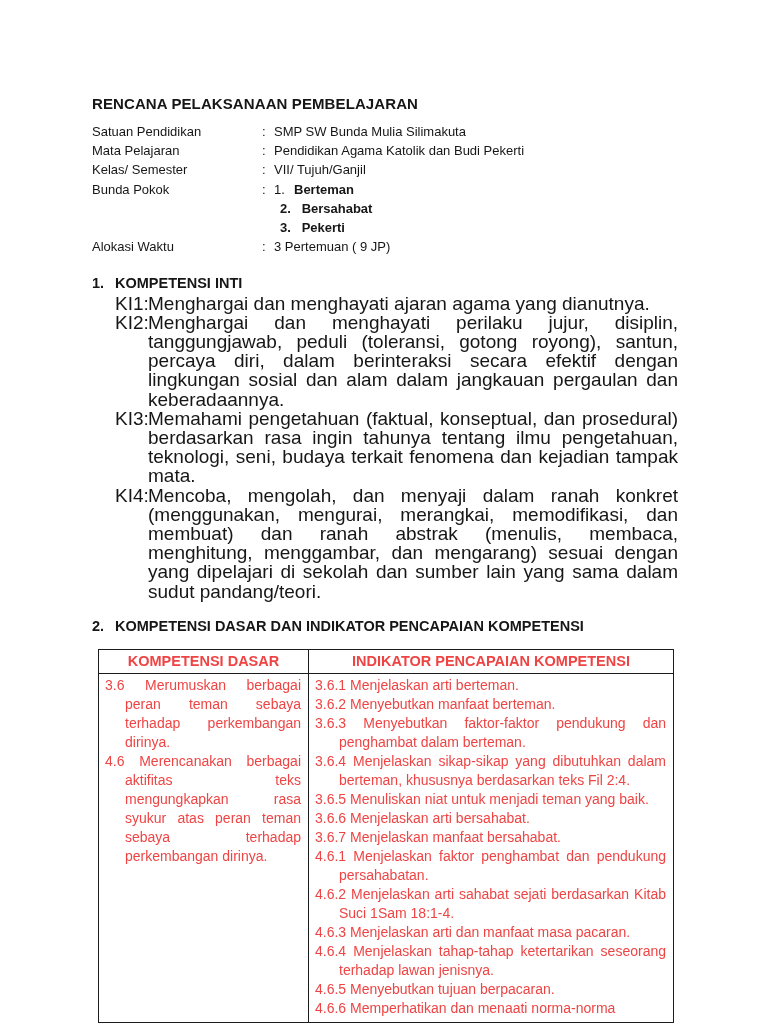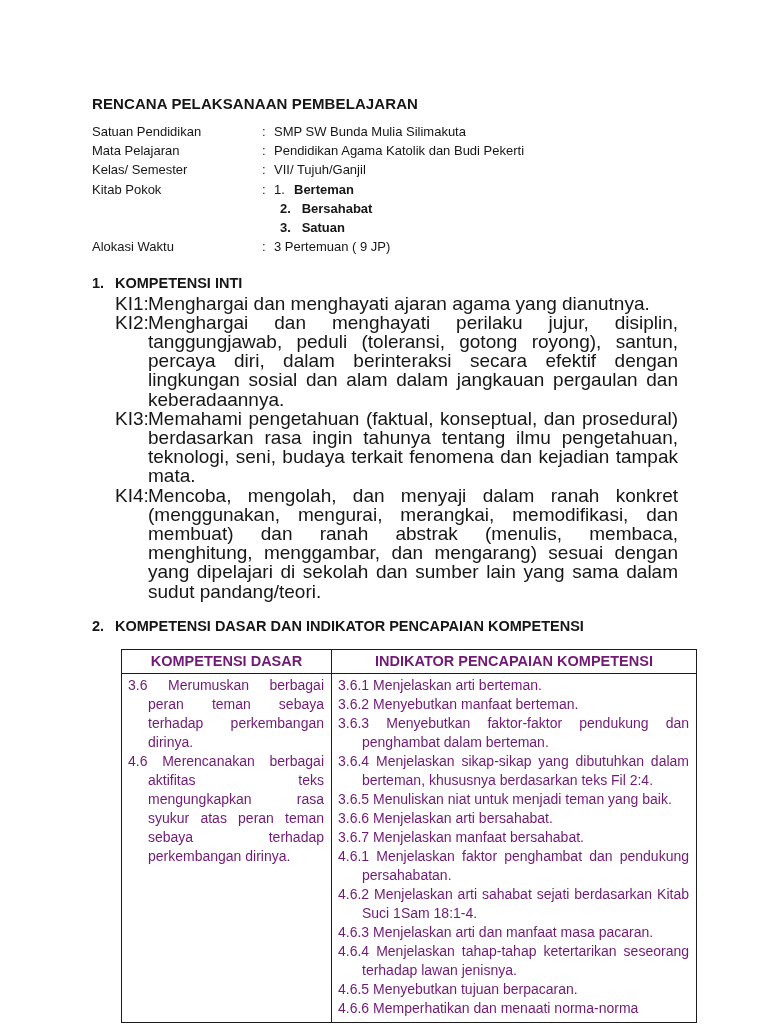--- a/index.html
+++ b/index.html
@@ -36,22 +36,22 @@
   .ki-list{margin-top:0;}
   .ki-item{
     position:relative;padding-left:56px;text-align:justify;
     font-size:19px;line-height:19.2px;
   }
   .ki-label{position:absolute;left:23px;top:0;}
   .section--two{margin-top:16px;}
   
   .kd-table{
     border-collapse:collapse;table-layout:fixed;
-    width:575px;margin:13px 0 0 29px;
-    font-size:14px;line-height:19px;color:#701a75;
+    width:575px;margin:13px 0 0 6px;
+    font-size:14px;line-height:19px;color:#ef4444;
   }
   .kd-table th,.kd-table td{border:1.6px solid #1c1c1c;}
   .kd-table th{
     font-weight:bold;text-align:center;font-size:14.5px;
     padding:2px 2px;line-height:19px;
   }
   .kd-table td{vertical-align:top;padding:2px 7px 4px 6px;}
   .kd-item{padding-left:20px;text-indent:-20px;text-align:justify;}
   .ind-item{padding-left:24px;text-indent:-24px;text-align:justify;}
 </style>
@@ -72,26 +72,26 @@
       <span class="meta-label">Mata Pelajaran</span>
       <span class="meta-colon">:</span>
       <span class="meta-value">Pendidikan Agama Katolik dan Budi Pekerti</span>
     </div>
     <div class="meta-row">
       <span class="meta-label">Kelas/ Semester</span>
       <span class="meta-colon">:</span>
       <span class="meta-value">VII/ Tujuh/Ganjil</span>
     </div>
     <div class="meta-row">
-      <span class="meta-label">Kitab Pokok</span>
+      <span class="meta-label">Bunda Pokok</span>
       <span class="meta-colon">:</span>
       <span class="meta-value">
         <span class="mp-line mp-first"><span class="mp-num">1.</span><span class="mp-text">Berteman</span></span>
         <span class="mp-line mp-sub" style="display:block;"><span class="mp-num">2.</span> <span class="mp-text">Bersahabat</span></span>
-        <span class="mp-line mp-sub" style="display:block;"><span class="mp-num">3.</span> <span class="mp-text">Satuan</span></span>
+        <span class="mp-line mp-sub" style="display:block;"><span class="mp-num">3.</span> <span class="mp-text">Pekerti</span></span>
       </span>
     </div>
     <div class="meta-row">
       <span class="meta-label">Alokasi Waktu</span>
       <span class="meta-colon">:</span>
       <span class="meta-value">3 Pertemuan ( 9 JP)</span>
     </div>
   </div>
 
   <div class="section">

